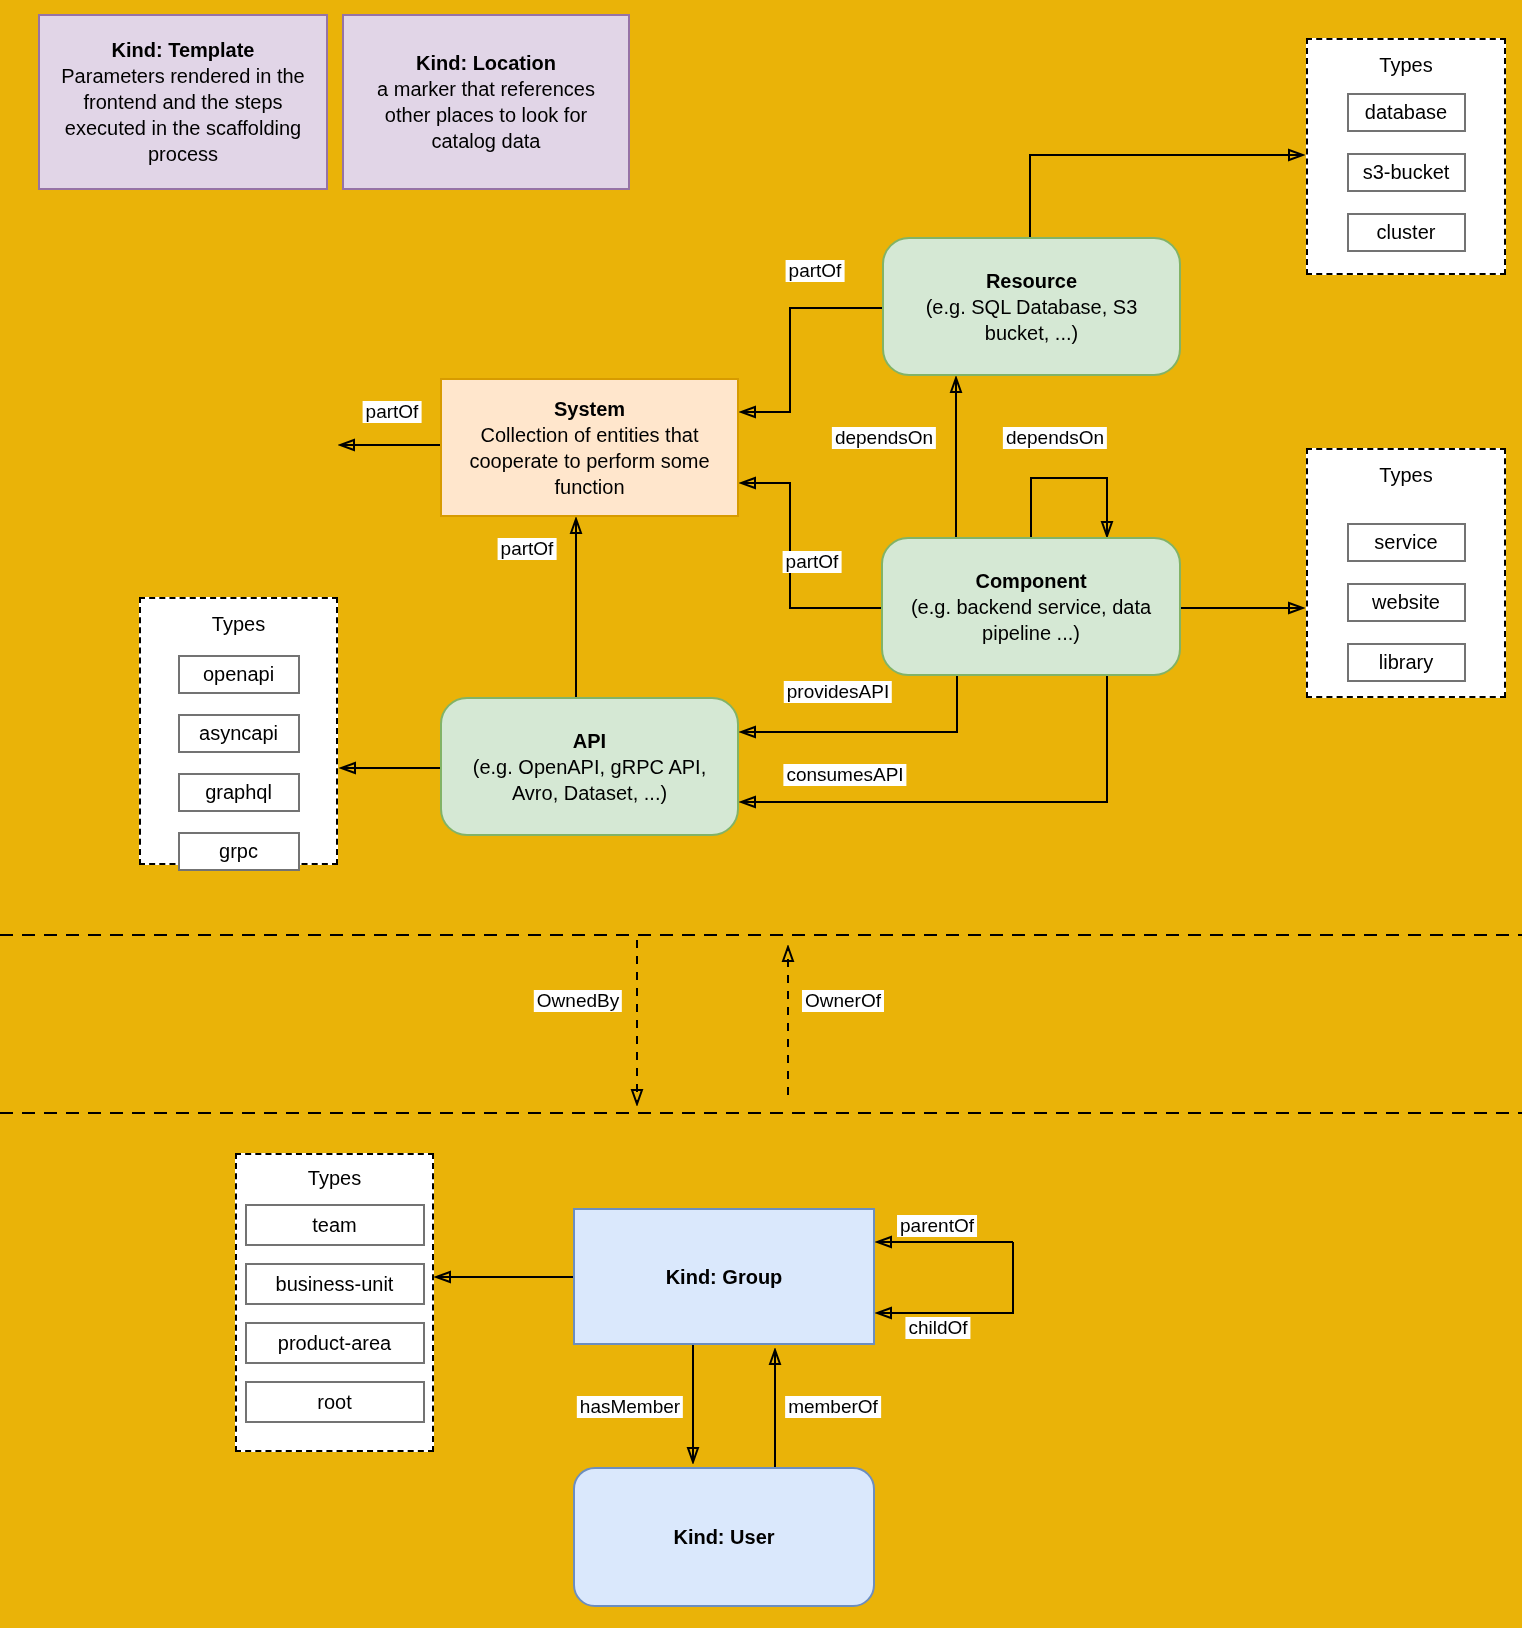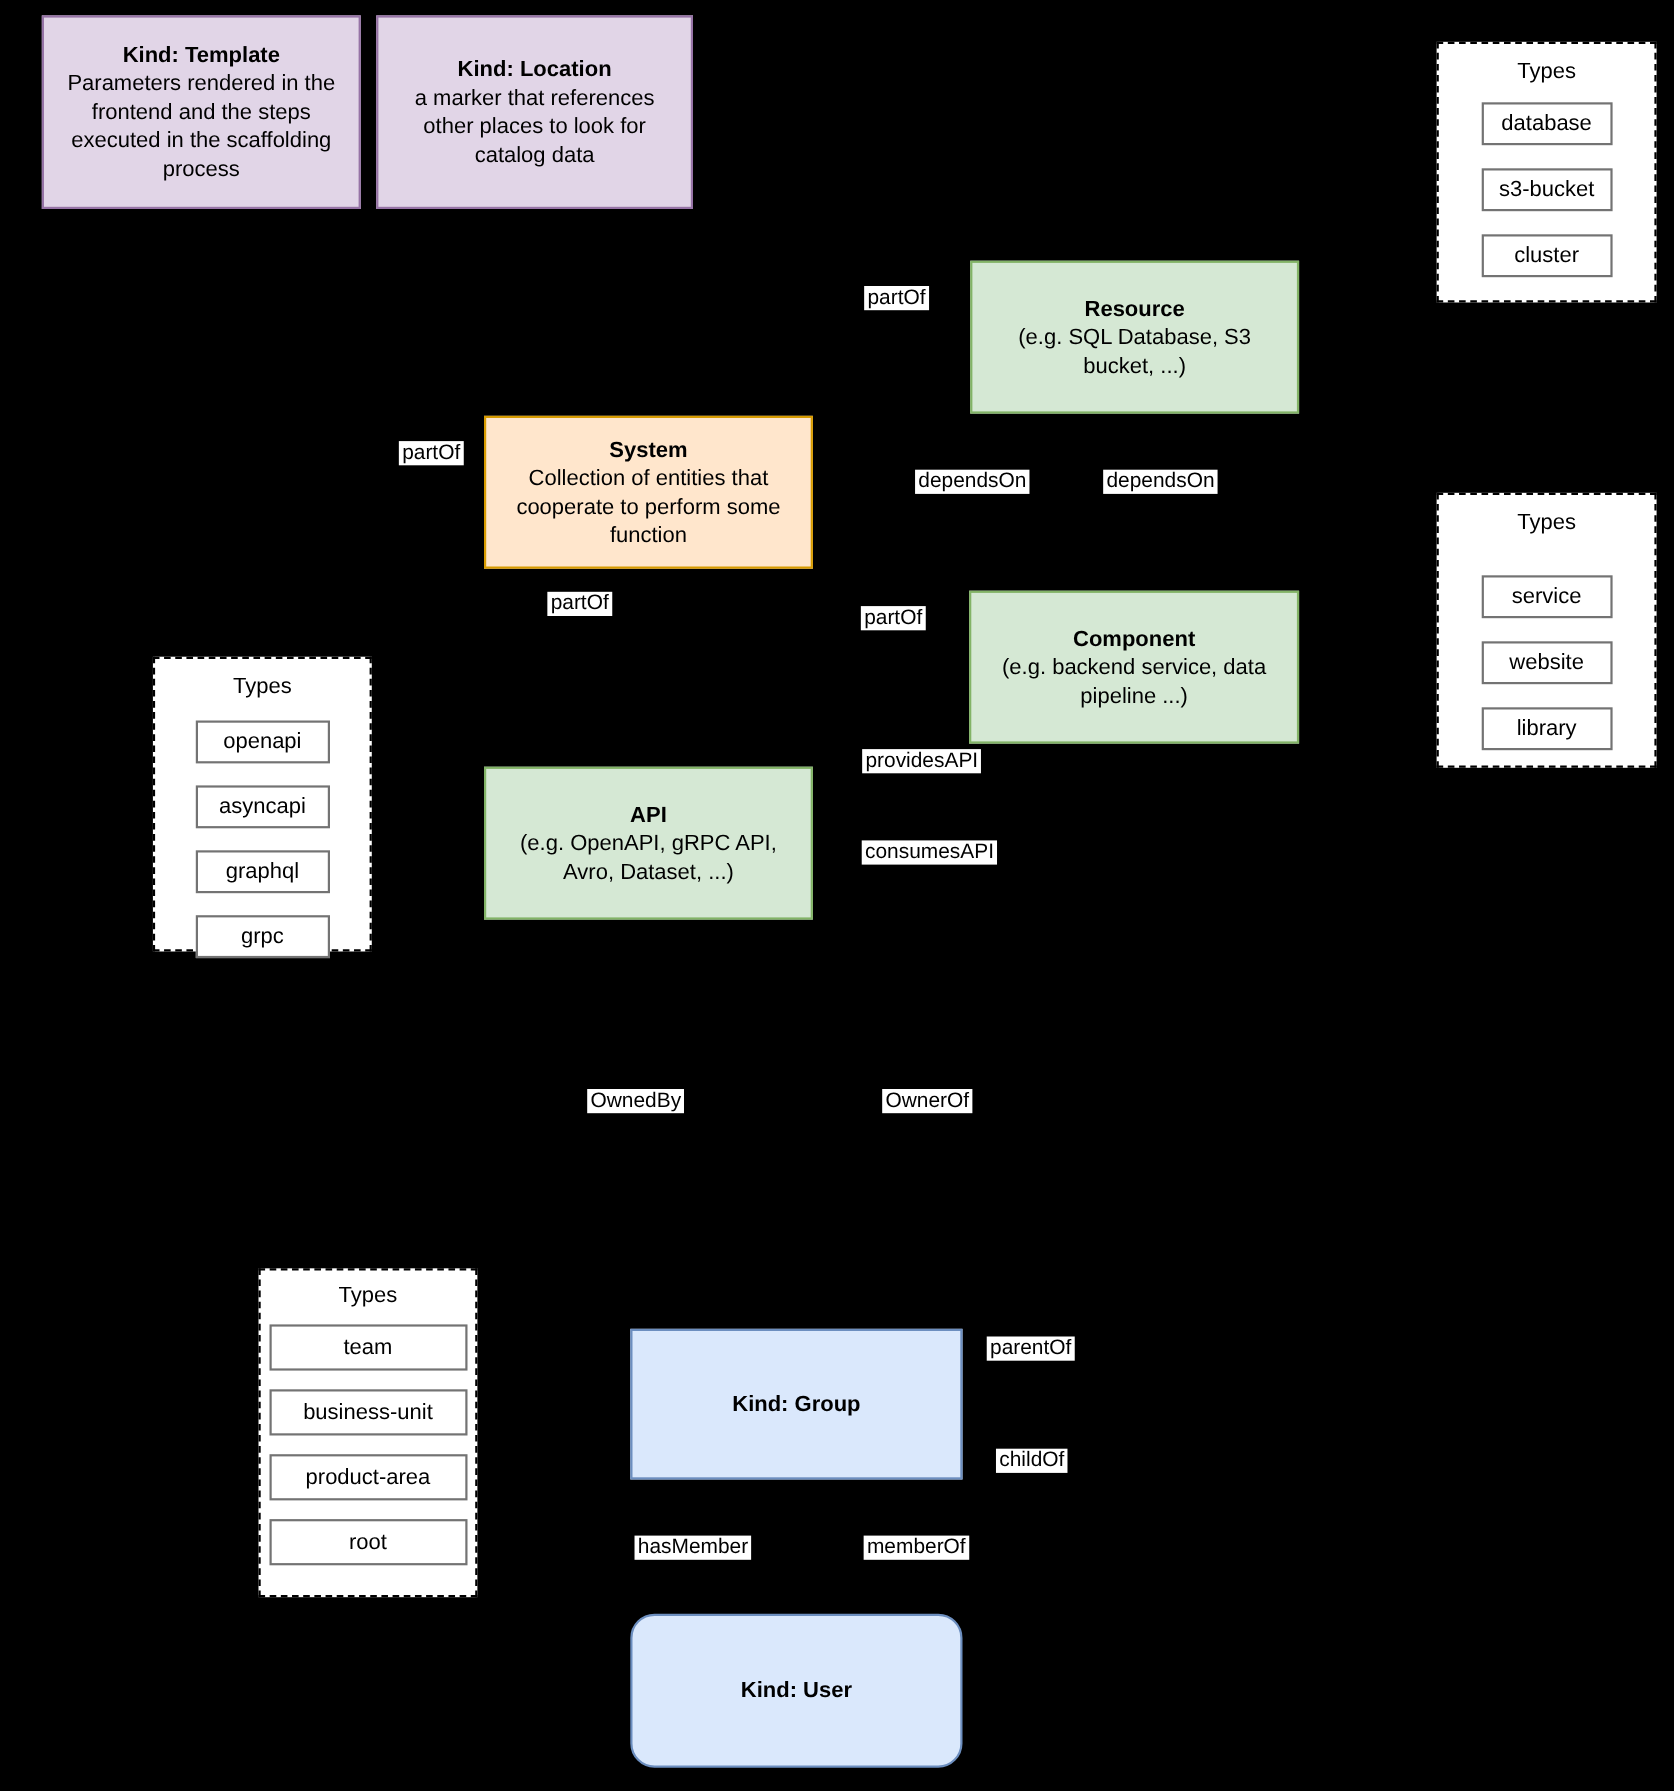--- a/index.html
+++ b/index.html
@@ -1,31 +1,31 @@
 <!DOCTYPE html>
 <html><head>
 <meta charset="utf-8">
 <style>
   html,body{margin:0;padding:0;background:#ffffff;}
   .canvas{
-    position:relative;width:1522px;height:1628px;background:#000000;overflow:hidden;
+    position:relative;width:1522px;height:1628px;background:#eab308;overflow:hidden;
     font-family:"Liberation Sans","DejaVu Sans",sans-serif;color:#000;
   }
   svg.wires{position:absolute;left:0;top:0;width:1522px;height:1628px;}
   svg.wires path{fill:none;stroke:#000;stroke-width:2;}
   svg.wires path.dashed{stroke-dasharray:8,8;}
   svg.wires path.sep{stroke-dasharray:13,9;}
 
   .entity{
     position:absolute;box-sizing:border-box;border:2px solid;
     display:flex;flex-direction:column;align-items:center;justify-content:center;
     text-align:center;font-size:20px;line-height:26px;padding:4px 8px;
   }
   .entity .etitle{font-weight:bold;}
-  .green {background:#d5e8d4;border-color:#82b366;}
+  .green {background:#d5e8d4;border-color:#82b366;border-radius:27px;}
   .orange{background:#ffe6cc;border-color:#d79b00;}
   .purple{background:#e1d5e7;border-color:#9673a6;}
   .blue  {background:#dae8fc;border-color:#6c8ebf;}
 
   .types-panel{
     position:absolute;box-sizing:border-box;border:2px dashed #000;background:#fff;
     display:flex;flex-direction:column;align-items:center;font-size:20px;
   }
   .types-label{flex:0 0 auto;}
   .type-item{

